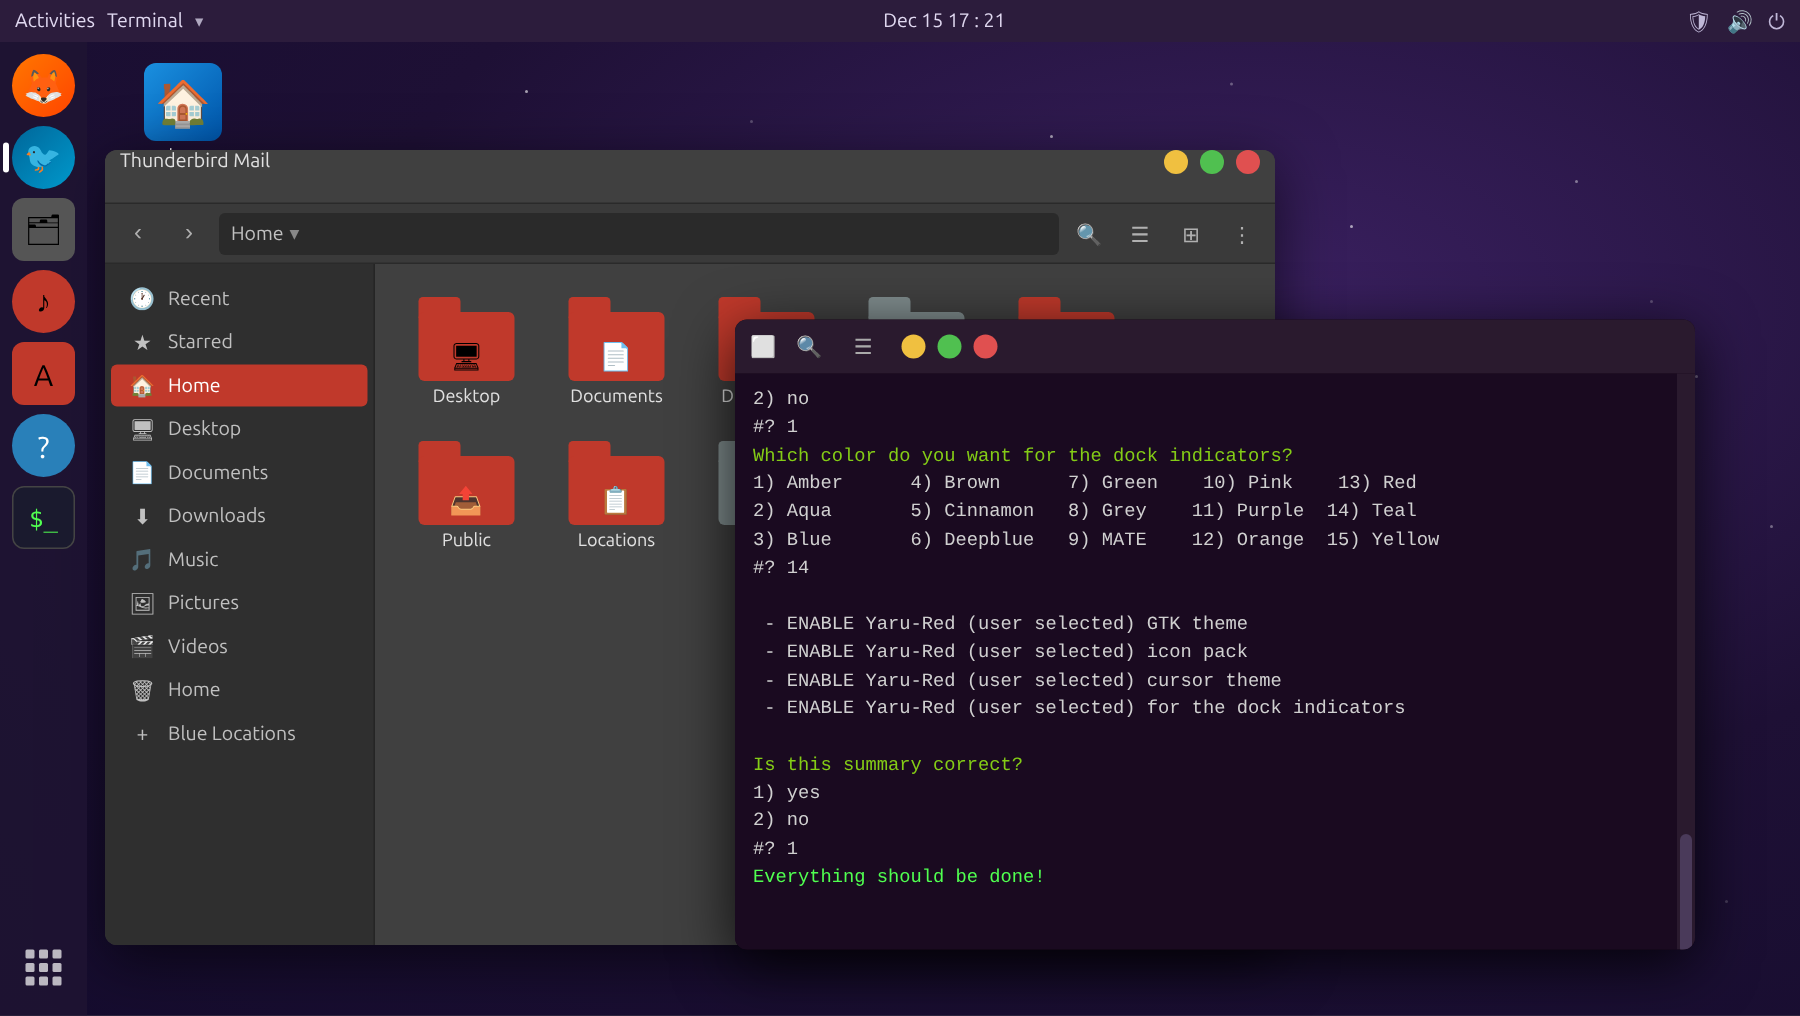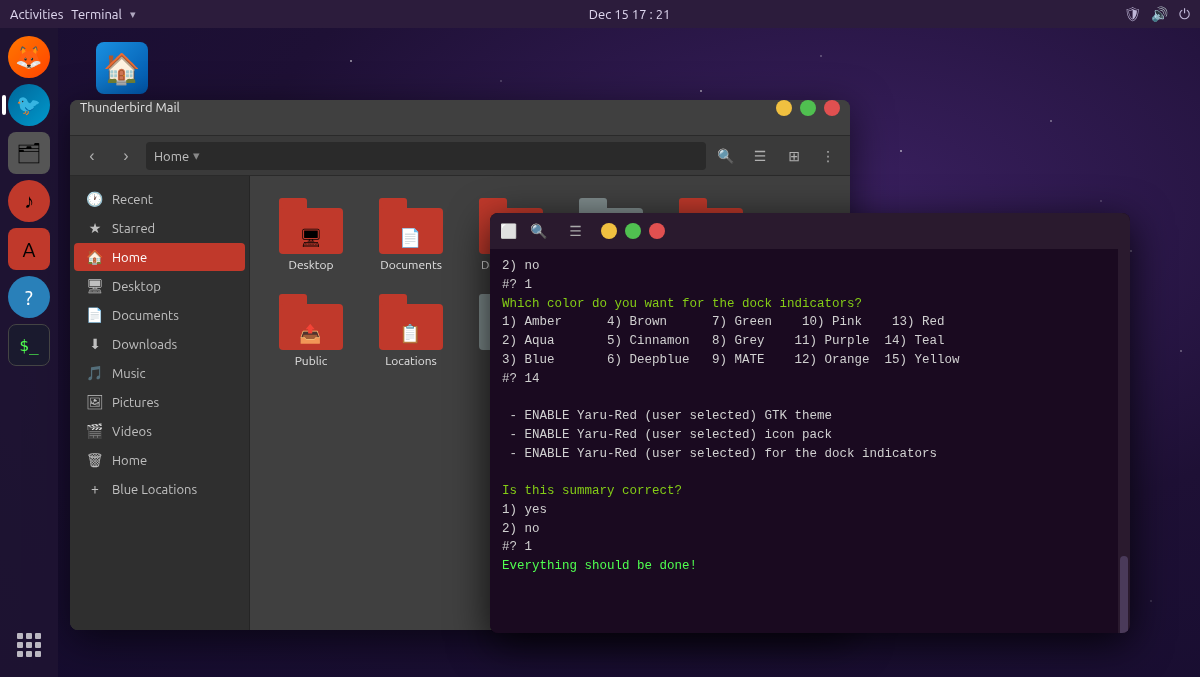--- a/index.html
+++ b/index.html
@@ -579,20 +579,21 @@
     <div>2) no</div>
     <div>#? 1</div>
     <div><span class="term-white">Which color do you want for the dock indicators?</span></div>
     <div>1) Amber&nbsp;&nbsp;&nbsp;&nbsp;&nbsp; 4) Brown&nbsp;&nbsp;&nbsp;&nbsp;&nbsp; 7) Green&nbsp;&nbsp;&nbsp;&nbsp;10) Pink&nbsp;&nbsp;&nbsp;&nbsp;13) Red</div>
     <div>2) Aqua&nbsp;&nbsp;&nbsp;&nbsp;&nbsp;&nbsp; 5) Cinnamon&nbsp;&nbsp; 8) Grey&nbsp;&nbsp;&nbsp;&nbsp;11) Purple&nbsp;&nbsp;14) Teal</div>
     <div>3) Blue&nbsp;&nbsp;&nbsp;&nbsp;&nbsp;&nbsp; 6) Deepblue&nbsp;&nbsp; 9) MATE&nbsp;&nbsp;&nbsp;&nbsp;12) Orange&nbsp;&nbsp;15) Yellow</div>
     <div>#? 14</div>
     <br>
     <div>&nbsp;- ENABLE Yaru-Red (user selected) GTK theme</div>
     <div>&nbsp;- ENABLE Yaru-Red (user selected) icon pack</div>
+    <div>&nbsp;- ENABLE Yaru-Red (user selected) cursor theme</div>
     <div>&nbsp;- ENABLE Yaru-Red (user selected) for the dock indicators</div>
     <br>
     <div><span class="term-white">Is this summary correct?</span></div>
     <div>1) yes</div>
     <div>2) no</div>
     <div>#? 1</div>
     <div><span class="term-green">Everything should be done!</span></div>
     <div></div>
     
     

